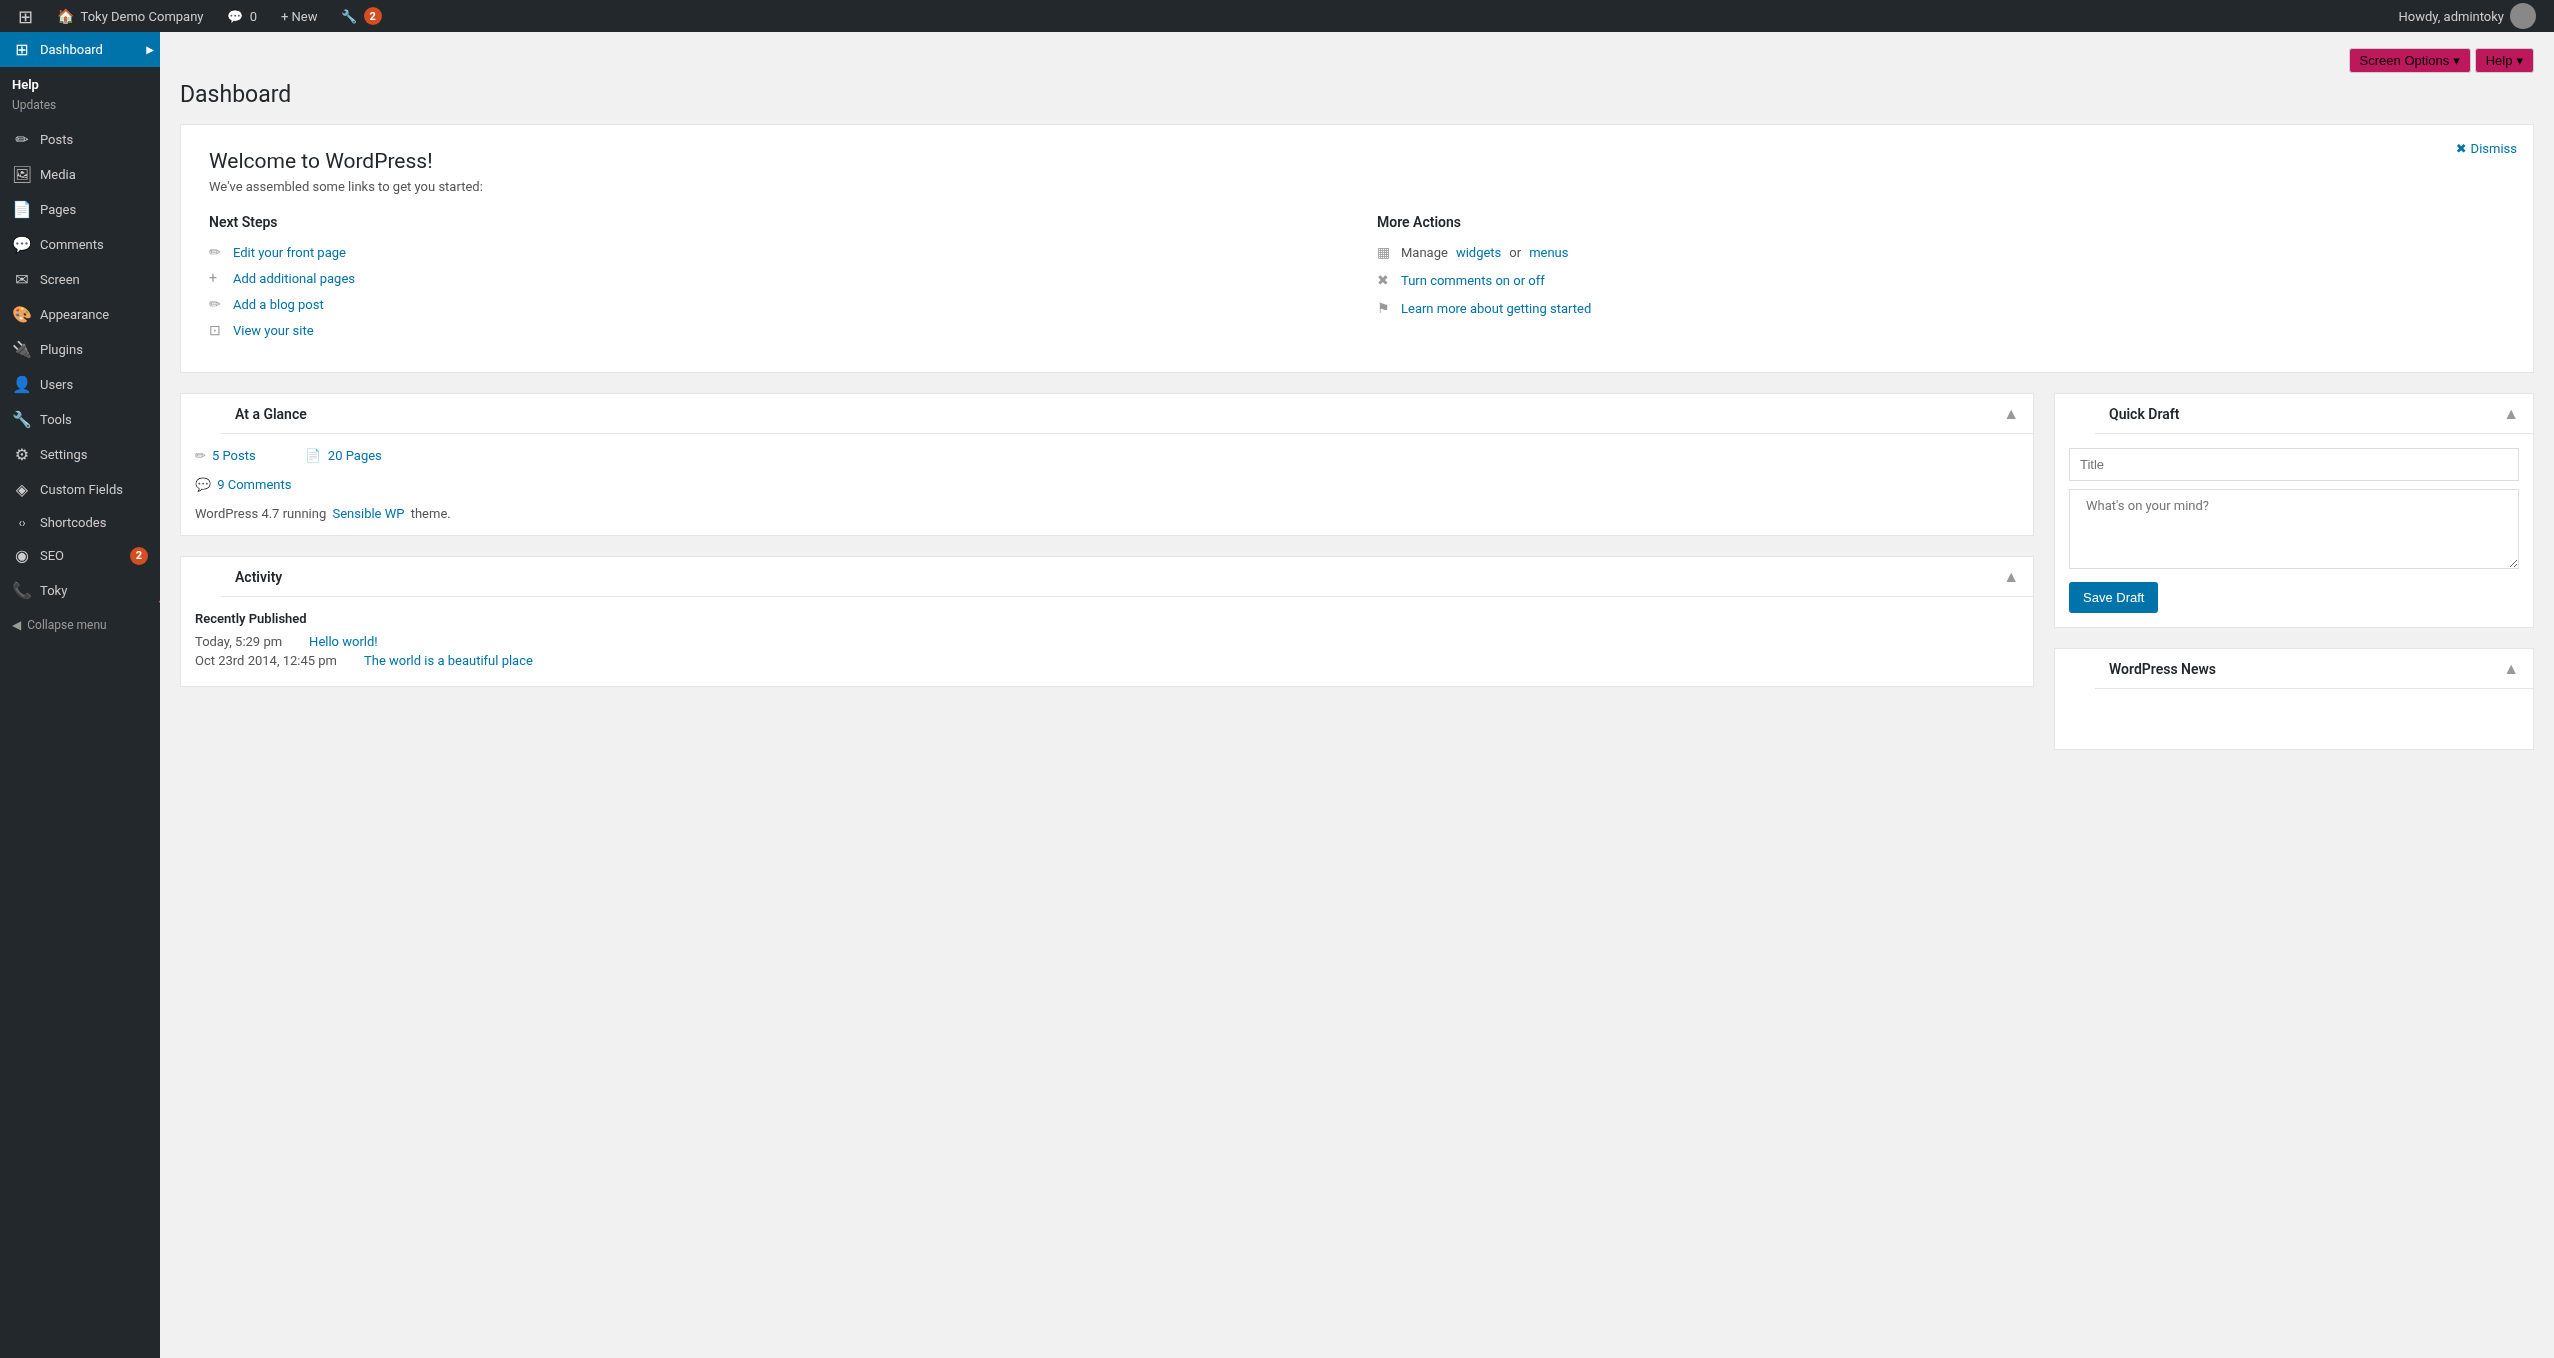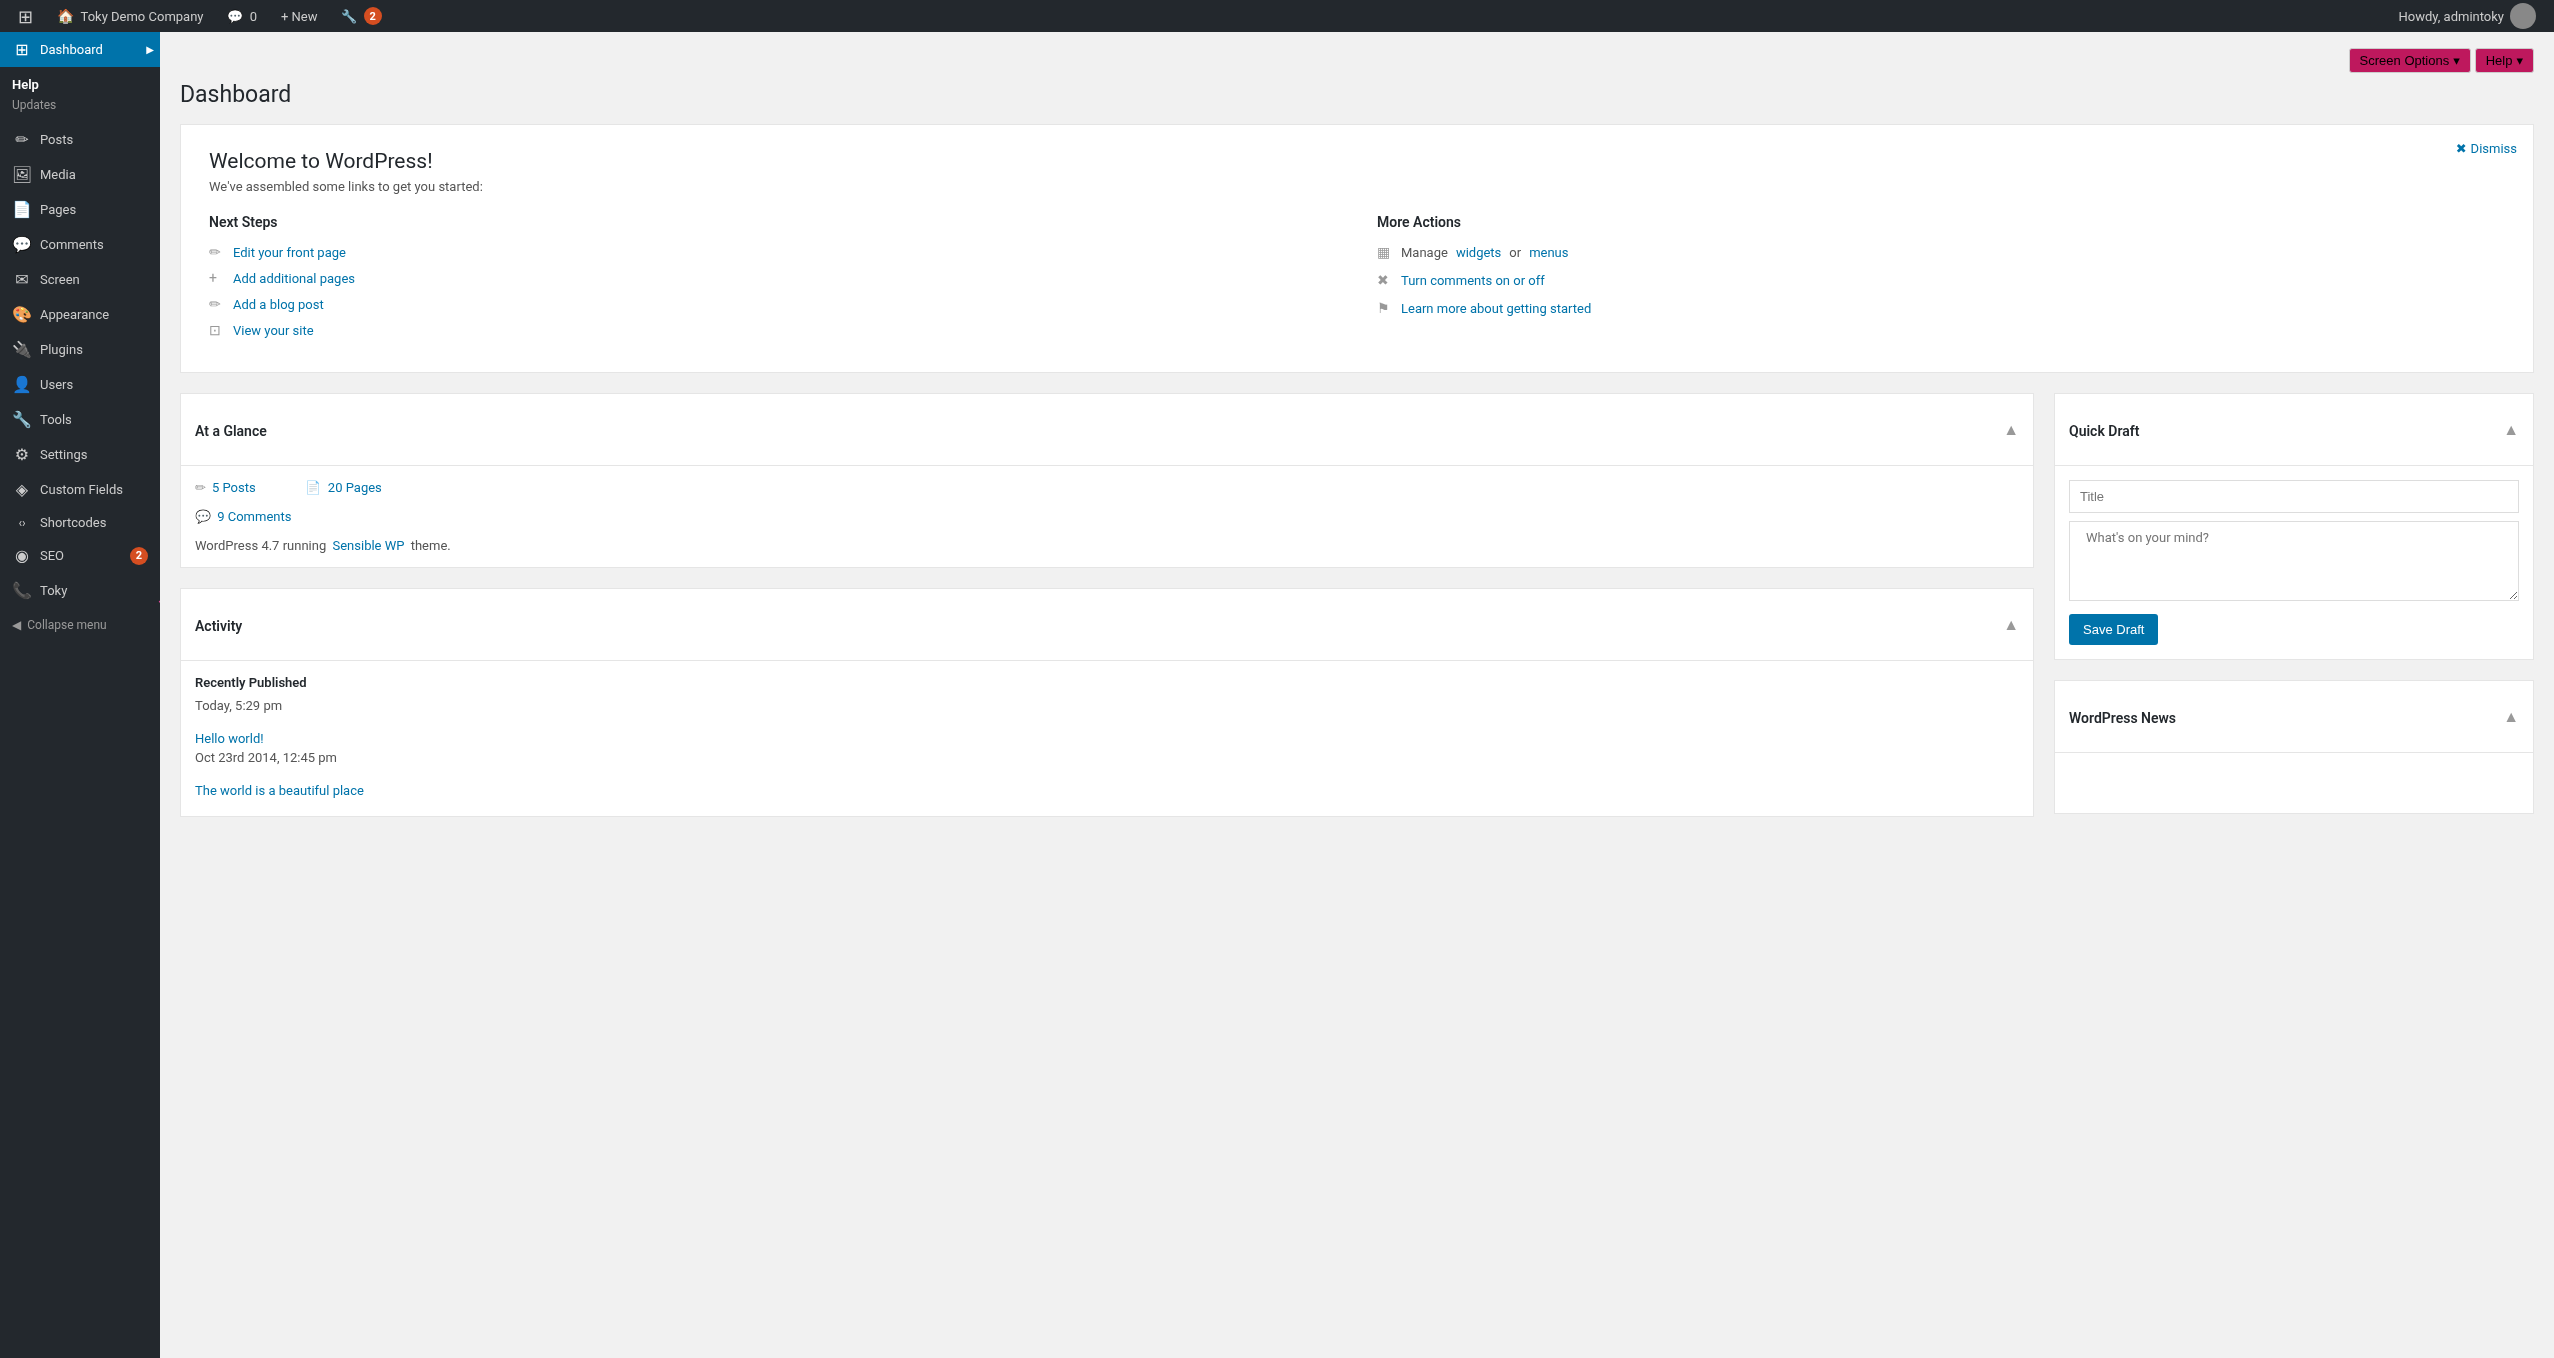--- a/index.html
+++ b/index.html
@@ -149,24 +149,25 @@
     .widget-left { flex: 1; }
     .widget-right { width: 480px; }
 
     
     .widget-panel {
       background: #fff;
       border: 1px solid #e5e5e5;
       margin-bottom: 20px;
     }
     .widget-header {
-      display: flex; align-items: flex-end; justify-content: space-between;
-      padding: 26px 14px;
+      display: flex; align-items: center; justify-content: space-between;
+      padding: 10px 14px;
       border-bottom: 1px solid #e5e5e5;
       cursor: pointer;
+      margin-left: 40px;
     }
     .widget-header h2 { font-size: 14px; font-weight: 600; color: #23282d; }
     .widget-toggle { color: #999; font-size: 16px; cursor: pointer; }
     .widget-body { padding: 14px; }
 
     
     .glance-stats { display: flex; flex-wrap: wrap; gap: 10px; margin-bottom: 14px; }
     .glance-item {
       display: flex; align-items: center; gap: 6px;
       font-size: 13px; color: #0073aa; cursor: pointer;
@@ -187,21 +188,21 @@
     }
     .save-draft-btn {
       background: #0073aa; color: #fff; border: none;
       padding: 8px 14px; font-size: 13px; cursor: pointer;
       border-radius: 3px; margin-top: 10px;
     }
 
     
     .activity-label { font-size: 13px; font-weight: 600; margin-bottom: 8px; color: #23282d; }
     .activity-item {
-      display: flex; gap: 18px; font-size: 13px; margin-bottom: 4px; align-items: baseline; flex-direction: column;
+      display: flex; gap: 27px; font-size: 13px; margin-bottom: 4px; align-items: baseline;
     }
     .activity-date { color: #555; }
     .activity-link { color: #0073aa; text-decoration: none; }
 
     
     .toky-arrow {
       position: relative;
     }
   </style>
 </head>

